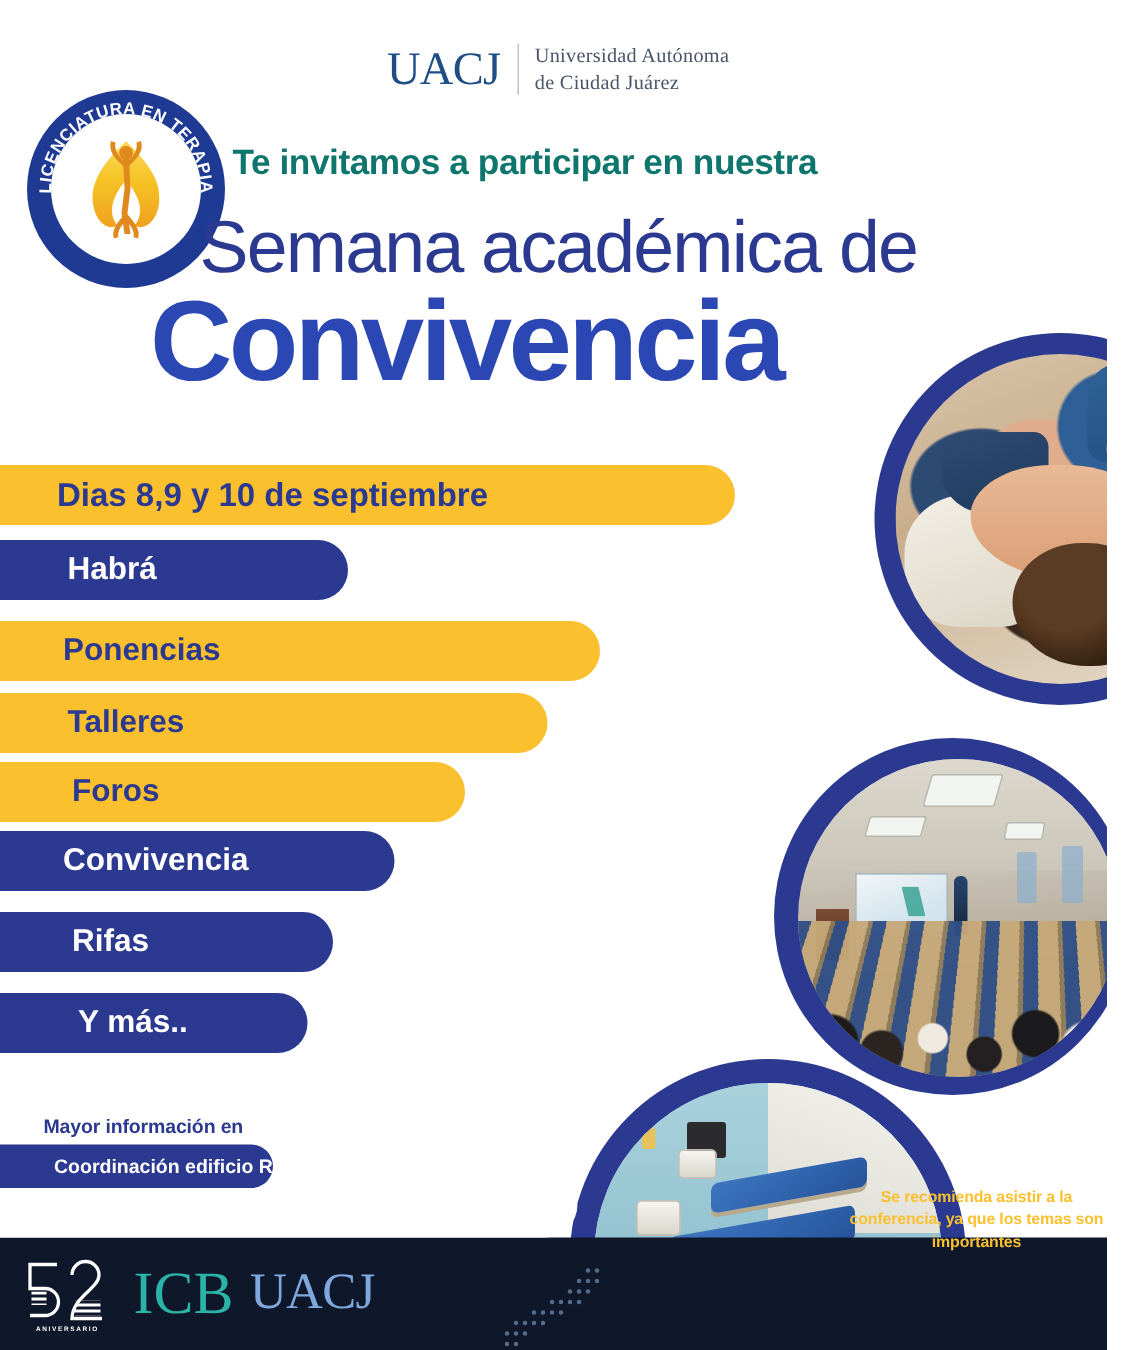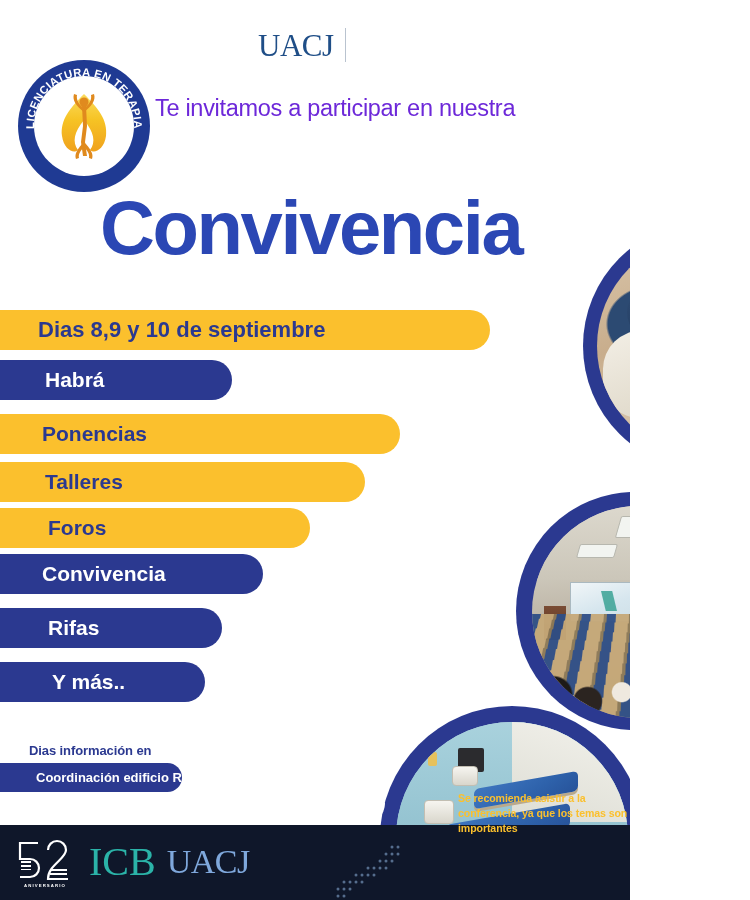--- a/index.html
+++ b/index.html
@@ -7,21 +7,21 @@
   html, body {
     width: 750px;
     height: 900px;
     background: #ffffff;
     font-family: "Liberation Sans", sans-serif;
     overflow: hidden;
   }
 
   #poster {
     position: relative;
-    width: 630px;
+    width: 738px;
     height: 900px;
     background: #ffffff;
     overflow: hidden;
   }
 
   
   .uacj-header {
     position: absolute;
     left: 258px;
     top: 28px;
@@ -60,22 +60,22 @@
     width: 136px;
     height: 136px;
   }
 
   
   .invite {
     position: absolute;
     left: 155px;
     top: 95px;
     font-size: 23.5px;
-    font-weight: normal;
-    color: #6d28d9;
+    font-weight: bold;
+    color: #0f766e;
     letter-spacing: -0.3px;
     white-space: nowrap;
   }
   .title-1 {
     position: absolute;
     left: 133px;
     top: 137px;
     font-size: 49px;
     color: #2B3990;
     letter-spacing: -1.2px;
@@ -296,21 +296,21 @@
     background: repeating-linear-gradient(180deg, #ccc6b6 0 6px, #8e8778 6px 9px, #ddd8cb 9px 26px);
     opacity: .9;
   }
 
   
   .note {
     position: absolute;
     right: 2px;
     top: 791px;
     width: 170px;
-    text-align: left;
+    text-align: center;
     font-size: 10.6px;
     line-height: 1.42;
     font-weight: bold;
     color: #FBC02D;
     letter-spacing: -0.1px;
     z-index: 6;
   }
 
   
   .footer {
@@ -365,20 +365,24 @@
   }
 </style>
 </head>
 <body>
 
 <div id="poster">
 
   <div class="uacj-header">
     <div class="uacj-mark">UACJ</div>
     <div class="uacj-divider"></div>
+    <div class="uacj-words">
+      <div>Universidad Autónoma</div>
+      <div>de Ciudad Juárez</div>
+    </div>
   </div>
 
   <svg class="seal" viewBox="0 0 136 136">
     <defs>
       <path id="arcTop" d="M 18,68 A 50,50 0 0 1 118,68" fill="none"></path>
       <path id="arcBot" d="M 20,68 A 48,48 0 0 0 116,68" fill="none"></path>
       <linearGradient id="flameG" x1="0" y1="1" x2="0" y2="0">
         <stop offset="0%" stop-color="#F0A21E"></stop>
         <stop offset="55%" stop-color="#F6C324"></stop>
         <stop offset="100%" stop-color="#FBDC5E"></stop>
@@ -399,20 +403,21 @@
       <circle cx="68" cy="44" r="4.6"></circle>
       <path d="M66 48 L70 48 L71 68 L69 84 L71 98 L67 98 L65 84 L67 68 Z"></path>
       <path d="M68 54 C60 48 56 42 58 36 L61 37 C60 42 63 47 69 51 Z"></path>
       <path d="M68 54 C76 48 80 42 78 36 L75 37 C76 42 73 47 67 51 Z"></path>
       <path d="M68 84 C62 90 58 96 60 101 L63 100 C62 96 65 92 69 88 Z"></path>
       <path d="M68 84 C74 90 78 96 76 101 L73 100 C74 96 71 92 67 88 Z"></path>
     </g>
   </svg>
 
   <div class="invite">Te invitamos a participar en nuestra</div>
+  <div class="title-1">Semana académica de</div>
   <div class="title-2">Convivencia</div>
 
   <div class="photo-ring" id="photo1">
     <div class="photo-inner">
       <div class="towel"></div>
       <div class="legs"></div>
       <div class="torso"></div>
       <div class="hair"></div>
       <div class="scrub-top"></div>
       <div class="arm-a"></div>
@@ -474,21 +479,21 @@
         <span style="padding-left: 82px; font-size: 21px;">Convivencia</span>
       </div>
       <div class="pill blue" style="width: 262px; top: 608px;">
         <span style="padding-left: 88px; font-size: 21px;">Rifas</span>
       </div>
       <div class="pill blue" style="width: 245px; top: 662px;">
         <span style="padding-left: 92px; font-size: 21px;">Y más..</span>
       </div>
     </div>
 
-  <div class="info-label">Dias información en</div>
+  <div class="info-label">Mayor información en</div>
   <div class="info-pill">
     <span>Coordinación edificio R</span>
   </div>
 
   <div class="note">Se recomienda asistir a la conferencia, ya que los temas son importantes</div>
 
   <div class="footer-wedge"></div>
   <div class="footer">
     <div class="footer-inner">
 

